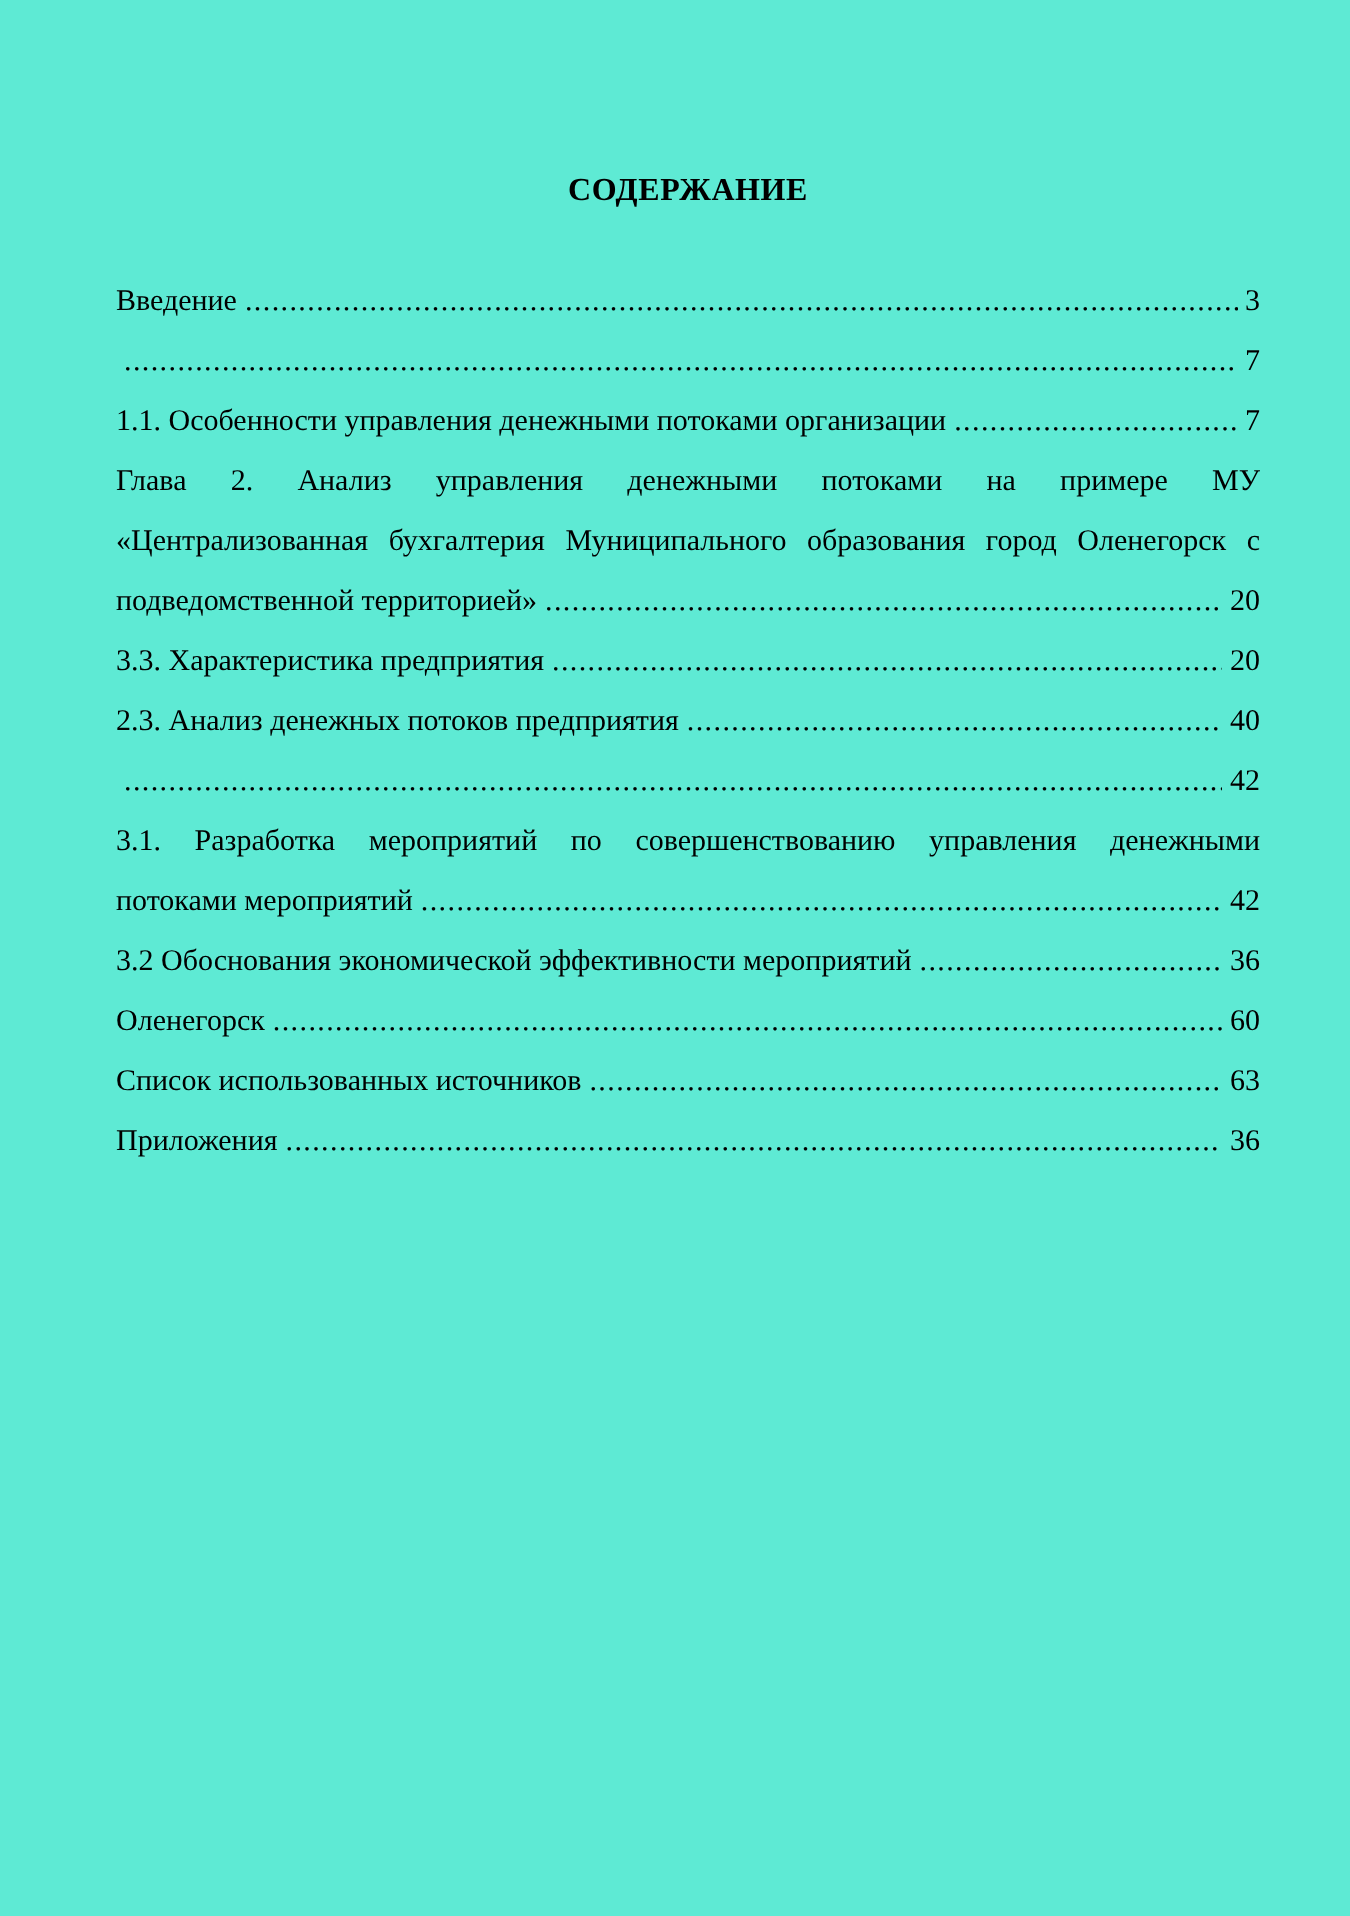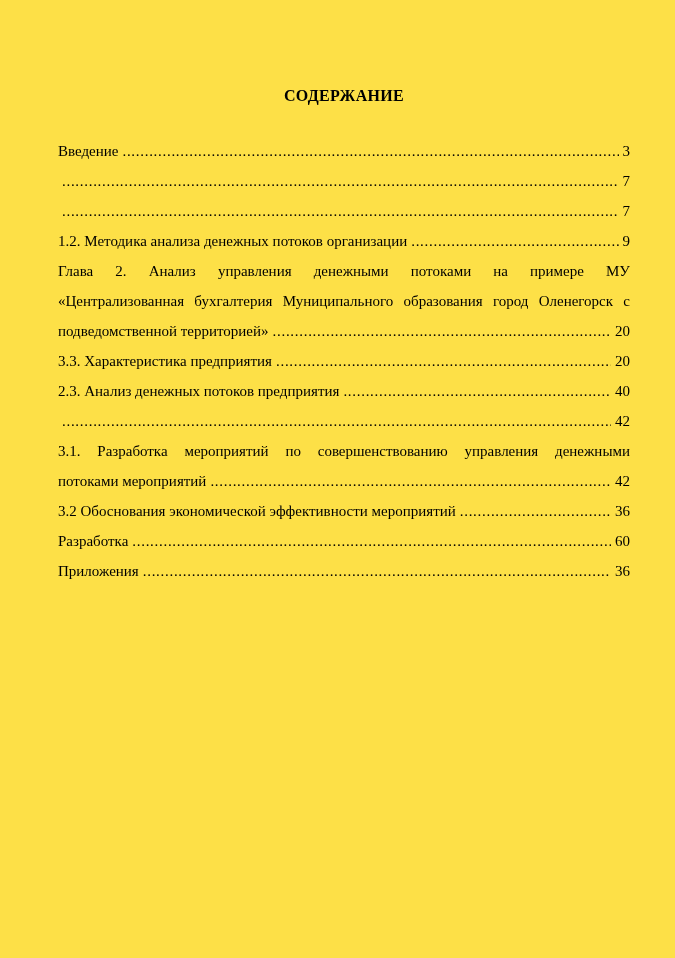--- a/index.html
+++ b/index.html
@@ -12,21 +12,21 @@
     height: 958px;
     overflow: hidden;
     color: #000000;
     font-family: "Liberation Serif", "DejaVu Serif", serif;
   }
   .page {
     box-sizing: border-box;
     width: 675px;
     height: 958px;
     padding: 81px 45px 0 58px;
-    background: #fde047;
+    background: #5eead4;
   }
   .doc-title {
     font-size: 16px;
     font-weight: bold;
     text-align: center;
     line-height: 30px;
     letter-spacing: 0.3px;
     margin: 0 0 25px 0;
   }
   .toc {
@@ -81,29 +81,23 @@
         </div>
       </div>
       <div class="toc-entry">
         <div class="toc-row">
           <span class="leader"></span>
           <span class="page-num">7</span>
         </div>
       </div>
       <div class="toc-entry">
         <div class="toc-row">
+          <span class="toc-text">1.1. Особенности управления денежными потоками организации</span>
           <span class="leader"></span>
           <span class="page-num">7</span>
-        </div>
-      </div>
-      <div class="toc-entry">
-        <div class="toc-row">
-          <span class="toc-text">1.2. Методика анализа денежных потоков организации</span>
-          <span class="leader"></span>
-          <span class="page-num">9</span>
         </div>
       </div>
       <div class="toc-entry">
         <div class="toc-line justified">Глава 2. Анализ управления денежными потоками&nbsp;на примере МУ</div>
         <div class="toc-line justified">«Централизованная бухгалтерия Муниципального образования город Оленегорск с</div>
         <div class="toc-row">
           <span class="toc-text">подведомственной территорией»</span>
           <span class="leader"></span>
           <span class="page-num">20</span>
         </div>
@@ -138,23 +132,30 @@
       </div>
       <div class="toc-entry">
         <div class="toc-row">
           <span class="toc-text">3.2 Обоснования экономической эффективности мероприятий</span>
           <span class="leader"></span>
           <span class="page-num">36</span>
         </div>
       </div>
       <div class="toc-entry">
         <div class="toc-row">
-          <span class="toc-text">Разработка</span>
+          <span class="toc-text">Оленегорск</span>
           <span class="leader"></span>
           <span class="page-num">60</span>
+        </div>
+      </div>
+      <div class="toc-entry">
+        <div class="toc-row">
+          <span class="toc-text">Список использованных источников</span>
+          <span class="leader"></span>
+          <span class="page-num">63</span>
         </div>
       </div>
       <div class="toc-entry">
         <div class="toc-row">
           <span class="toc-text">Приложения</span>
           <span class="leader"></span>
           <span class="page-num">36</span>
         </div>
       </div>
     </div>

